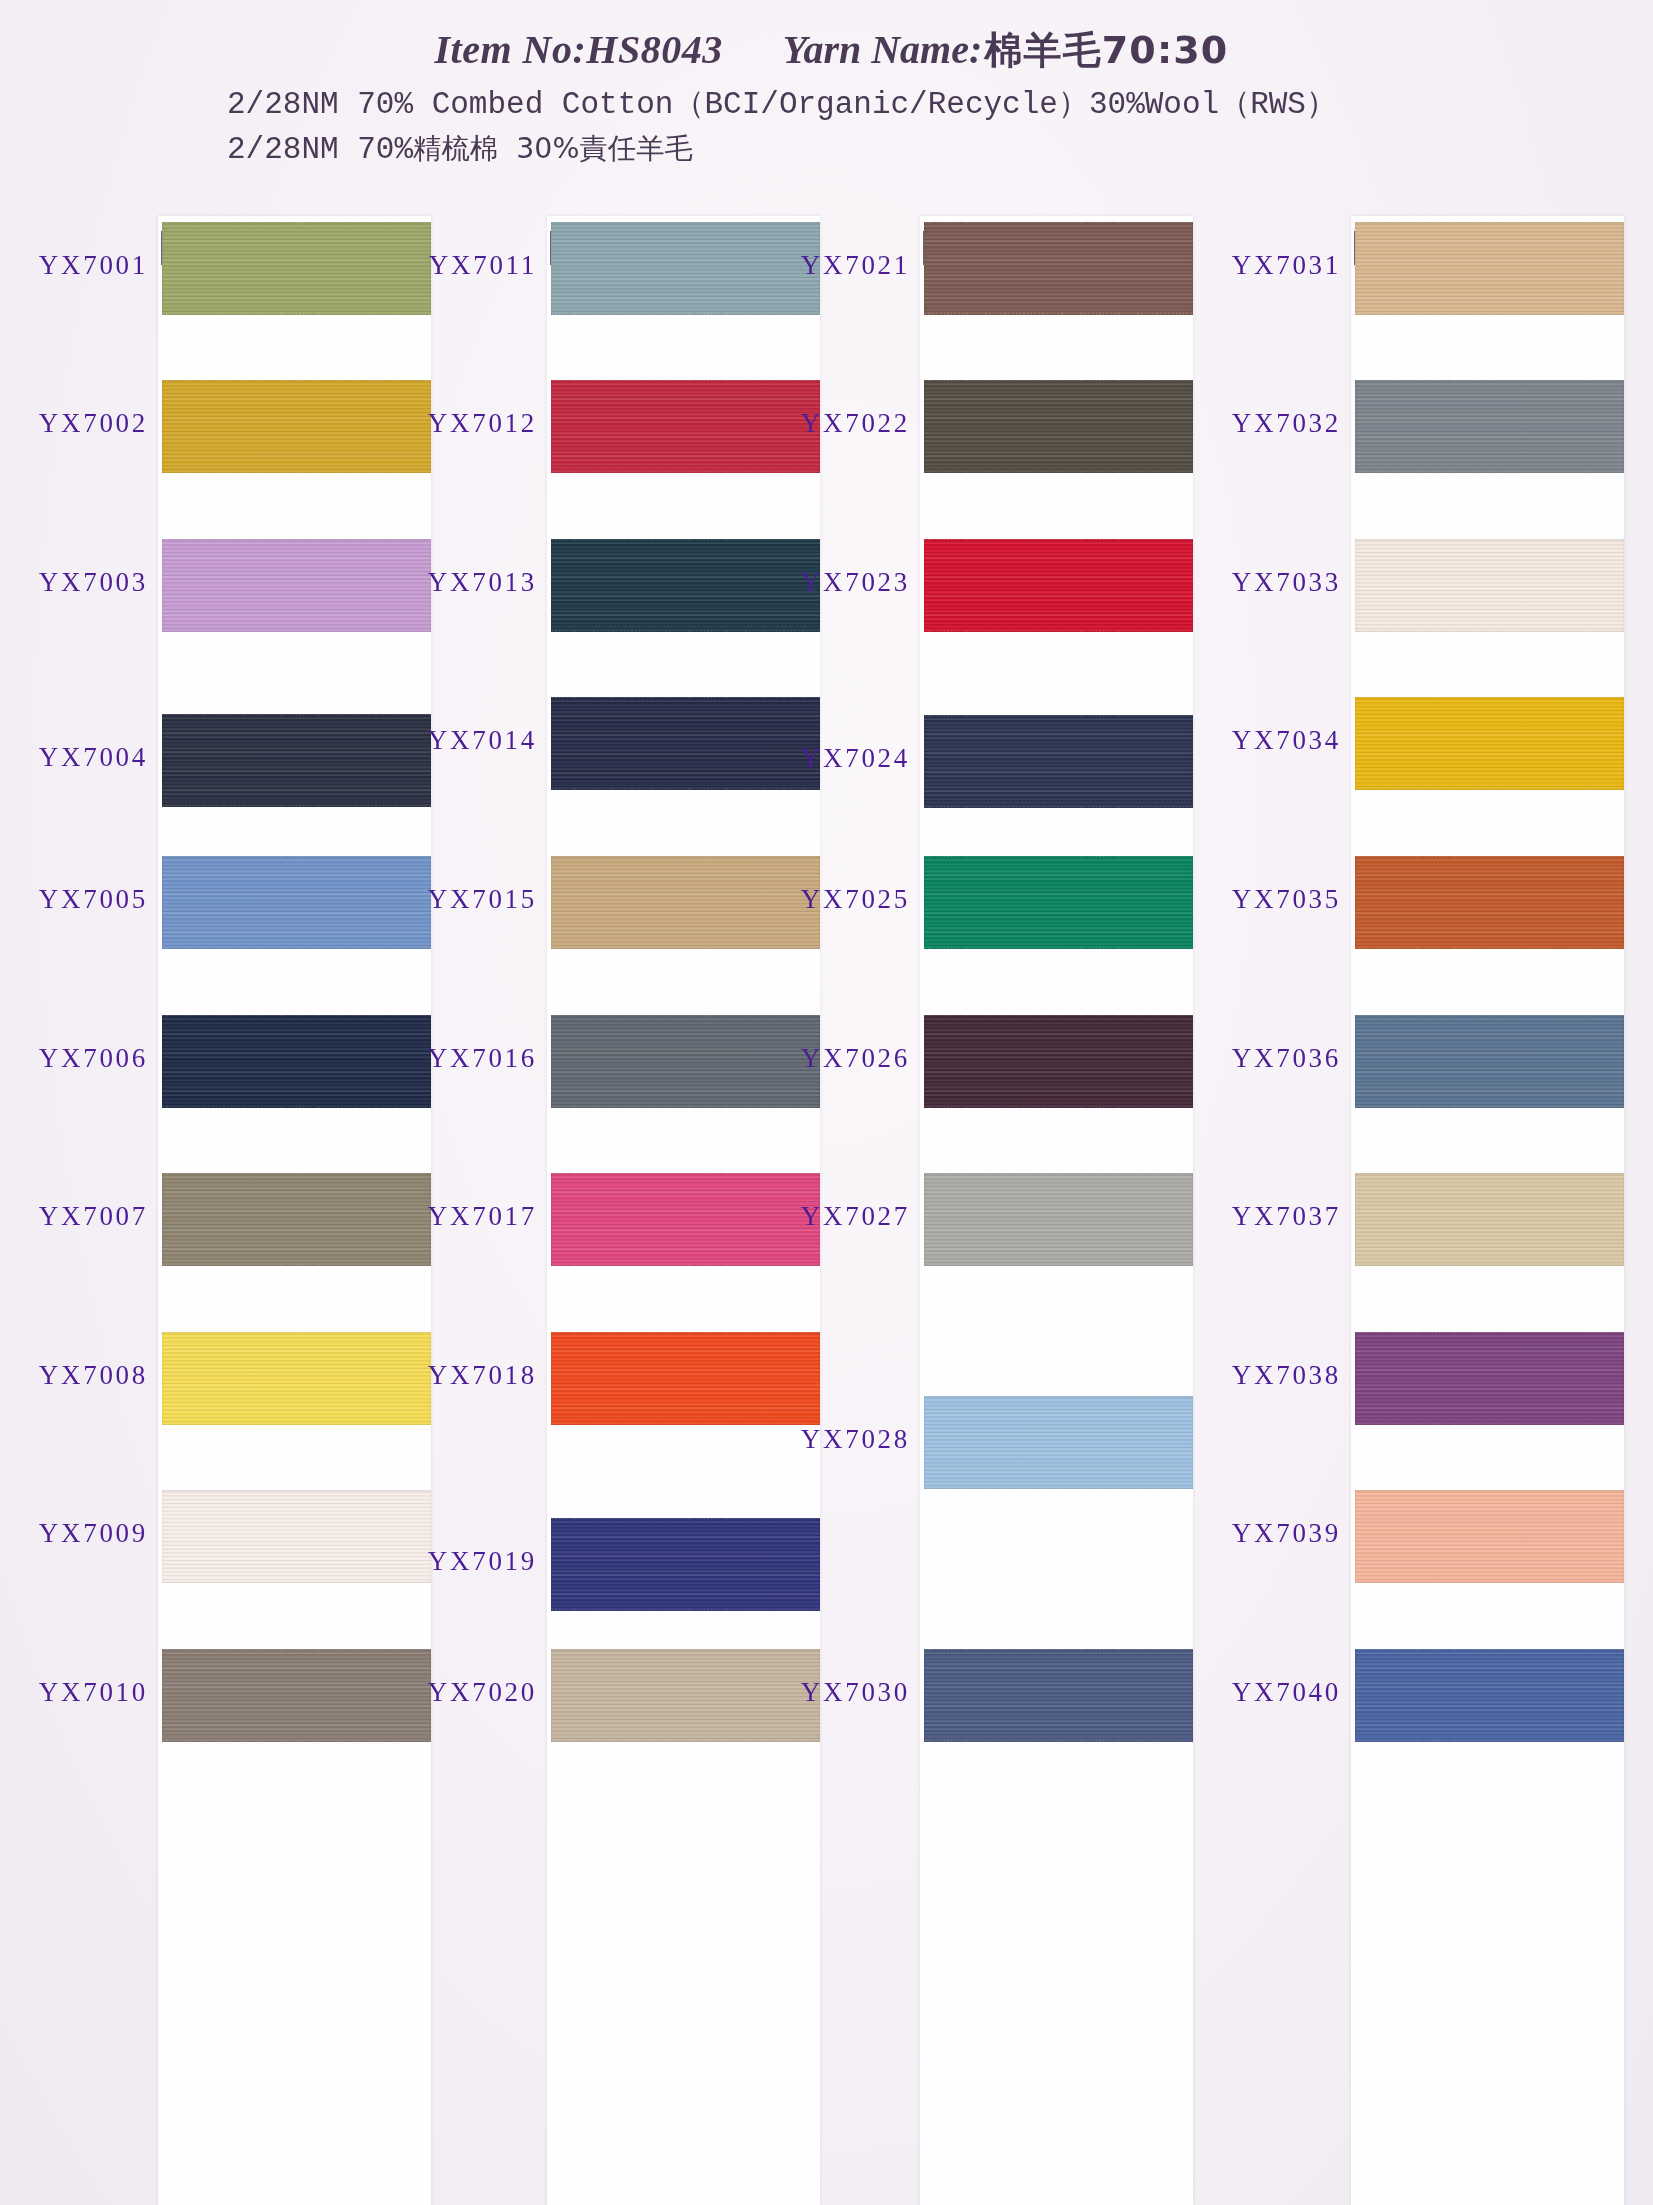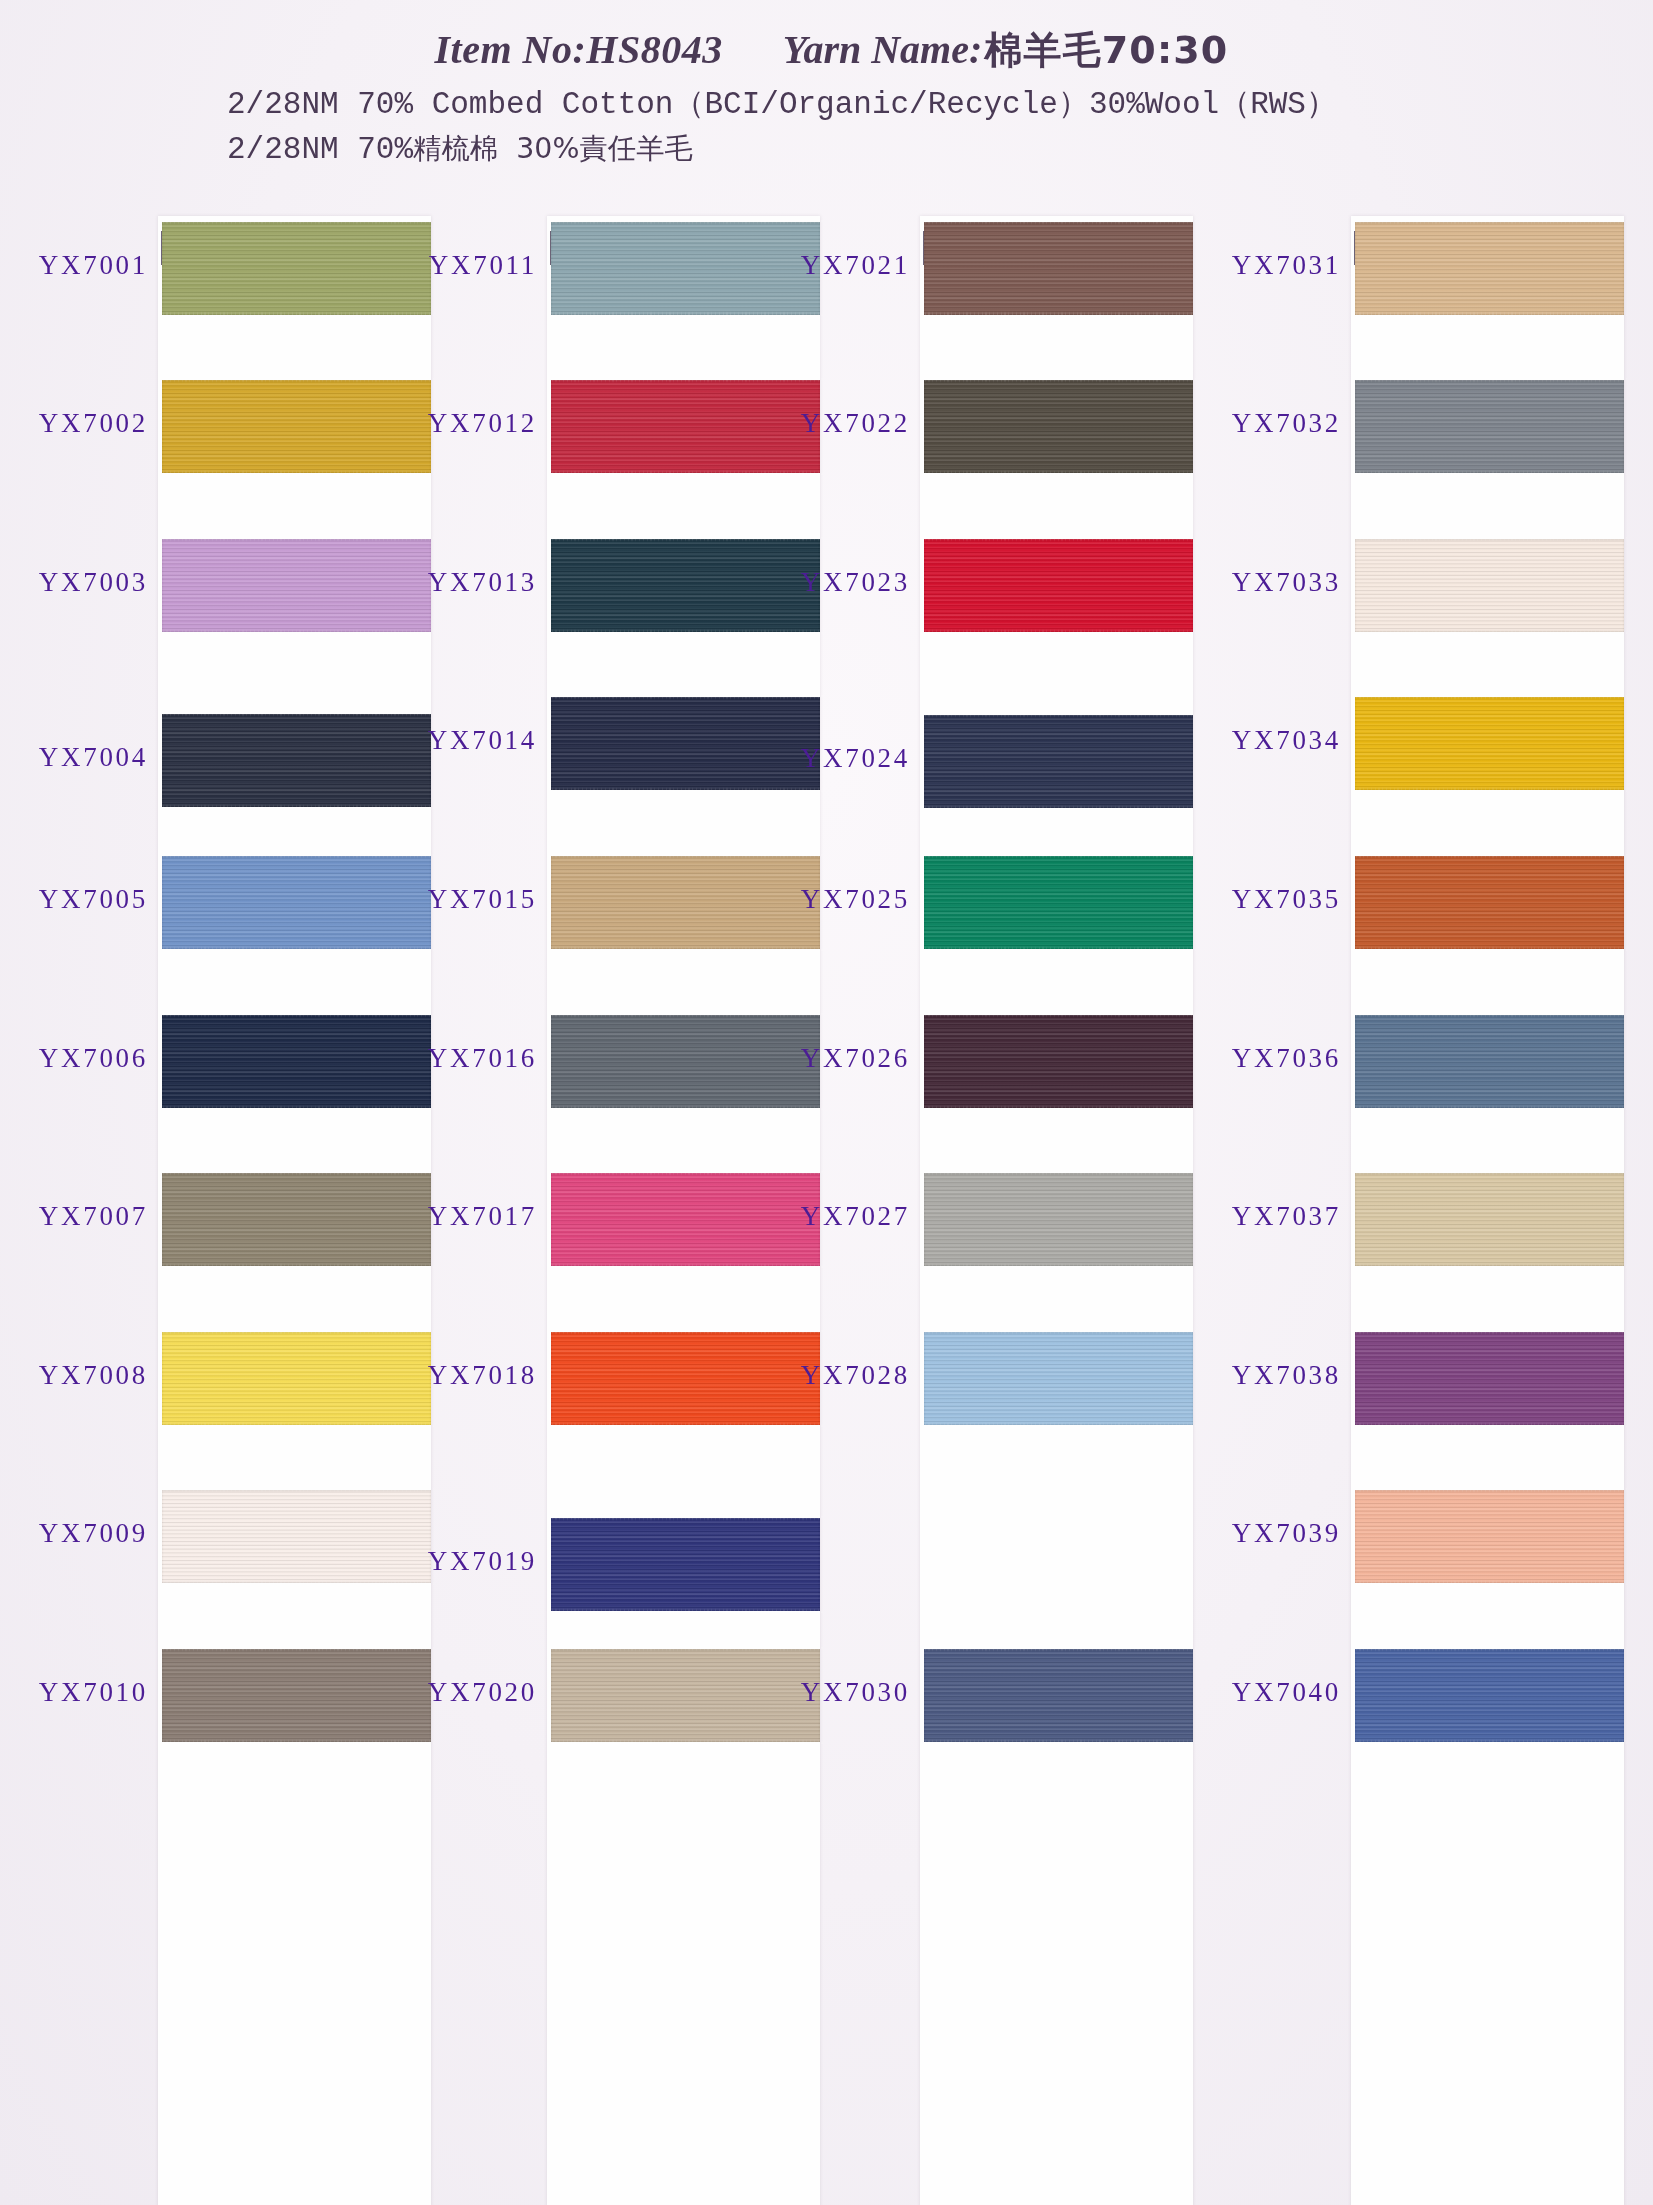--- a/index.html
+++ b/index.html
@@ -263,21 +263,21 @@
           <div class="swatch" title="YX7025" style="background-color: rgb(9, 131, 95);"></div>
         </div>
         <div class="swatch-row" style="top: 799px;">
           <div class="code-label">YX7026</div>
           <div class="swatch" title="YX7026" style="background-color: rgb(68, 41, 56);"></div>
         </div>
         <div class="swatch-row" style="top: 957px;">
           <div class="code-label">YX7027</div>
           <div class="swatch" title="YX7027" style="background-color: rgb(171, 170, 166);"></div>
         </div>
-        <div class="swatch-row" style="top: 1116px;">
+        <div class="swatch-row" style="top: 1180px;">
           <div class="code-label">YX7028</div>
           <div class="swatch" title="YX7028" style="background-color: rgb(158, 193, 224);"></div>
         </div>
         <div class="swatch-row" style="top: 1433px;">
           <div class="code-label">YX7030</div>
           <div class="swatch" title="YX7030" style="background-color: rgb(76, 90, 130);"></div>
         </div>
       </div>
     </div>
     <div class="column" style="left: 1351px;">

